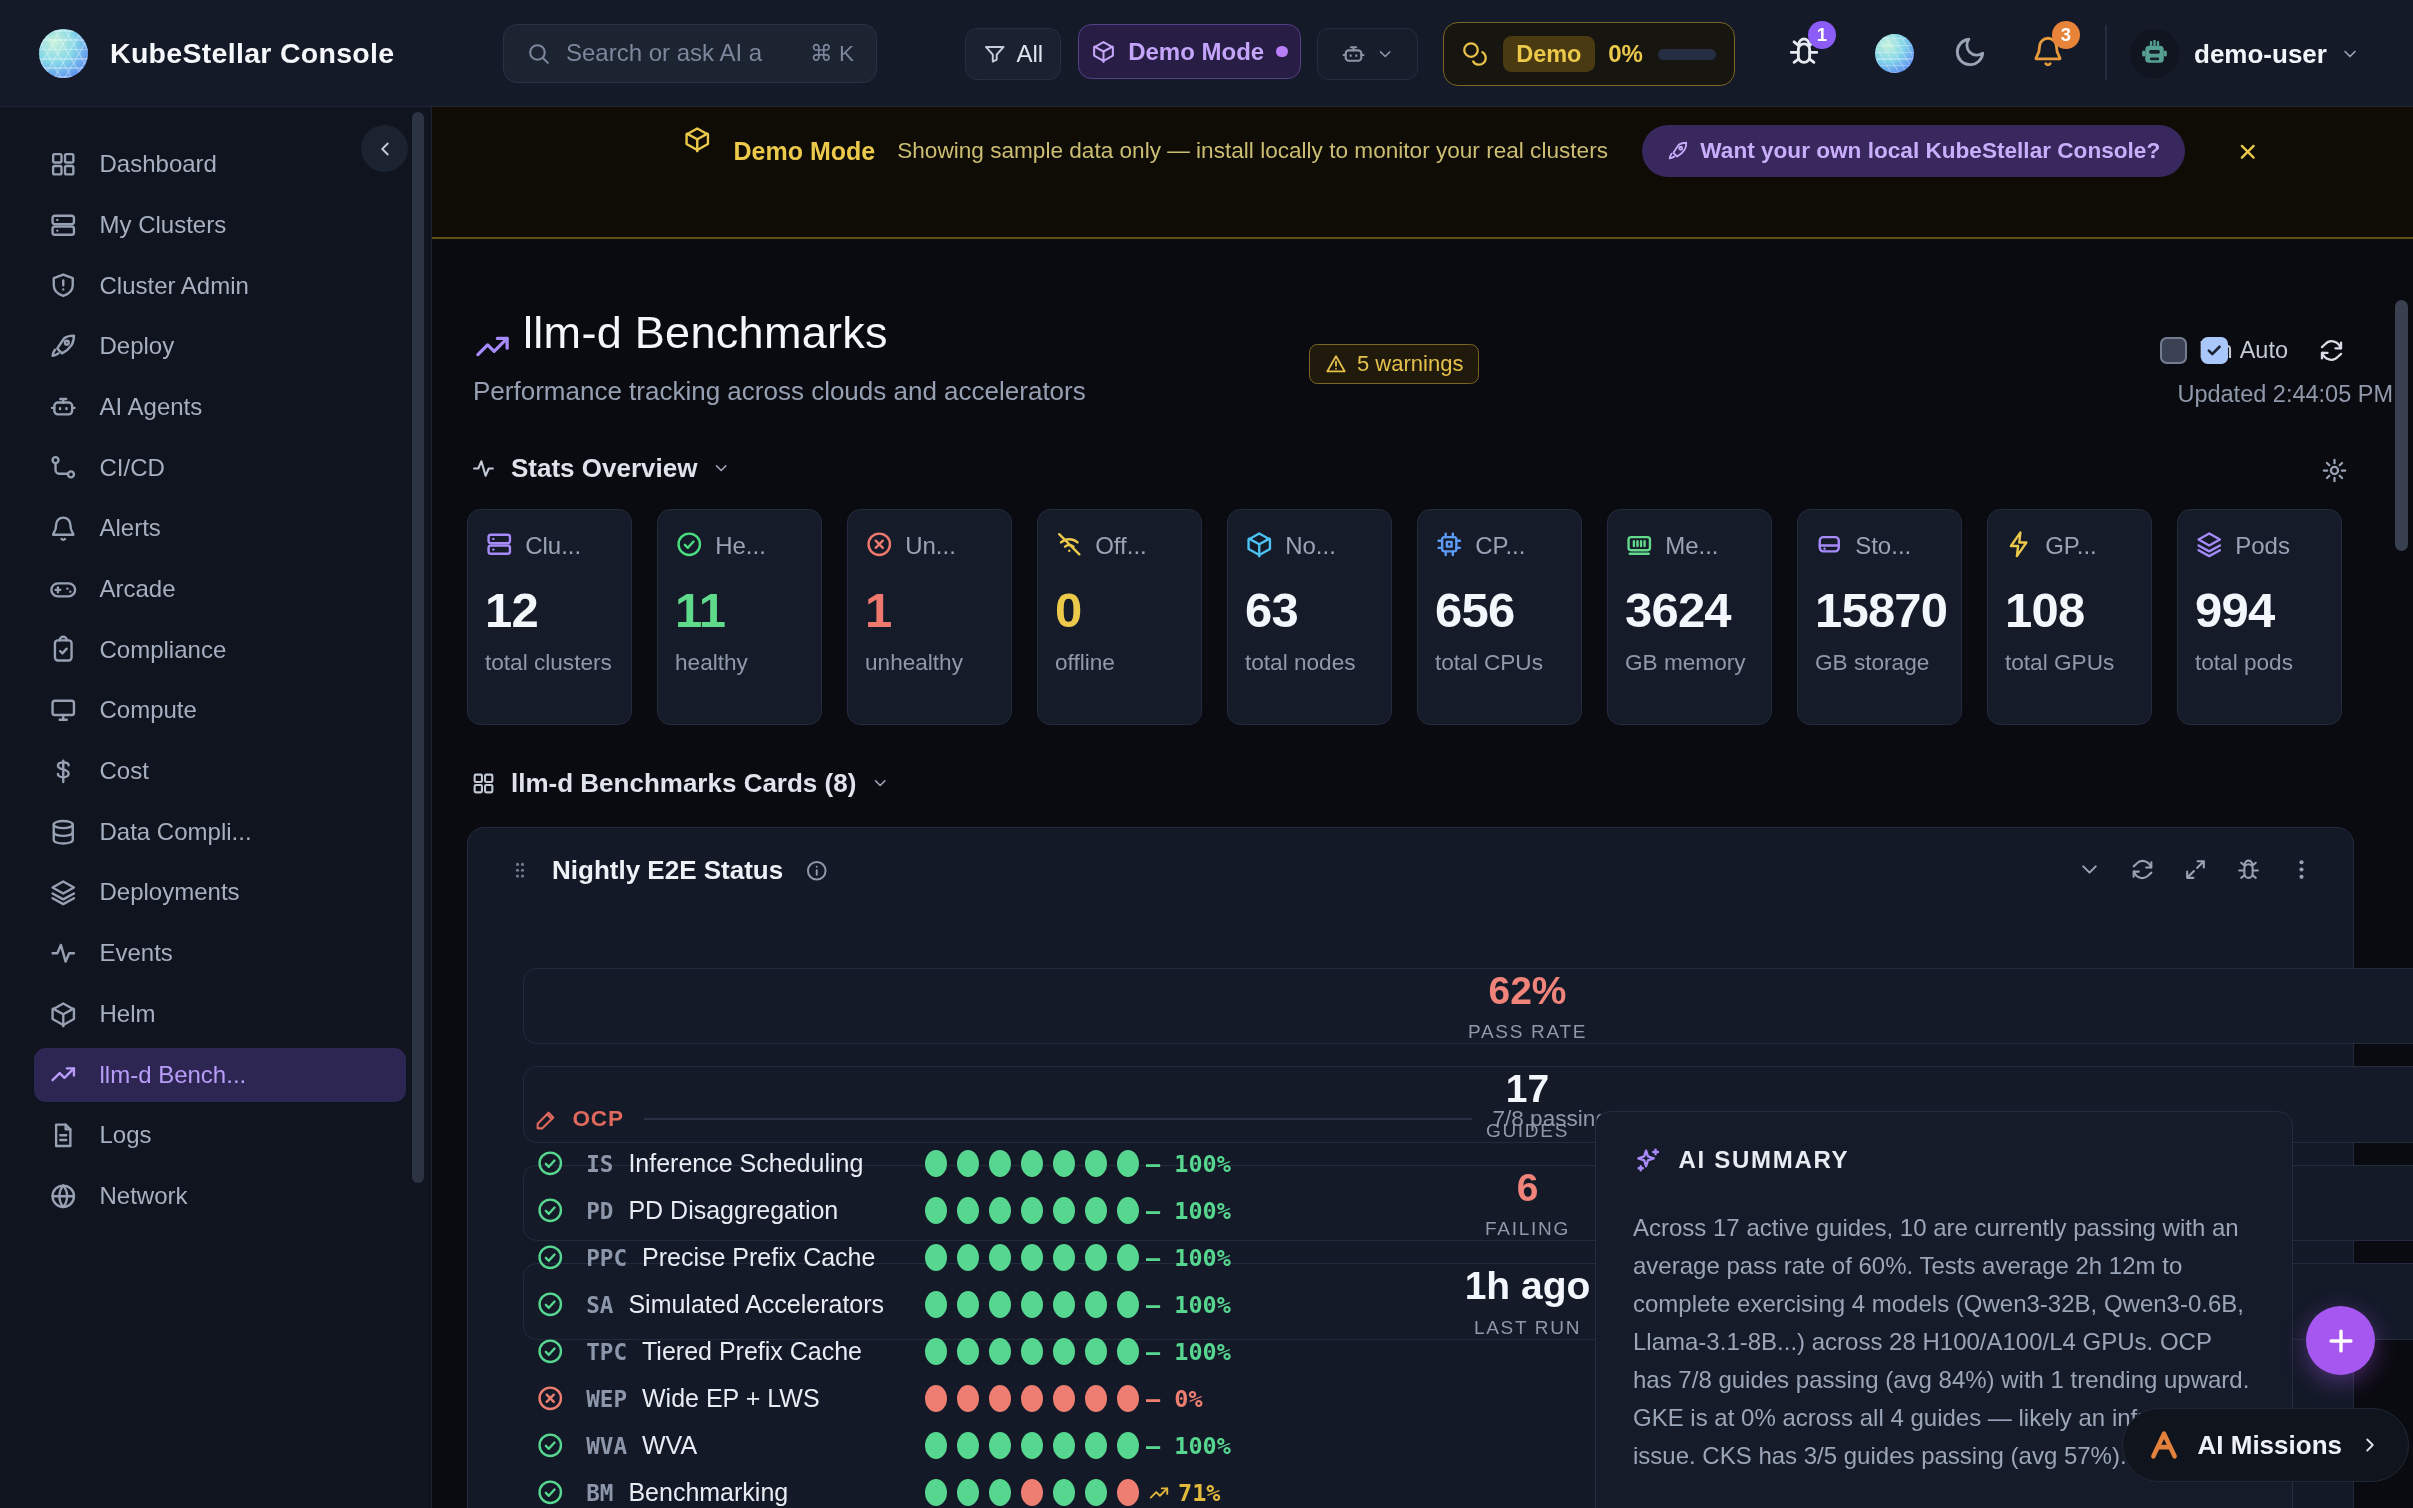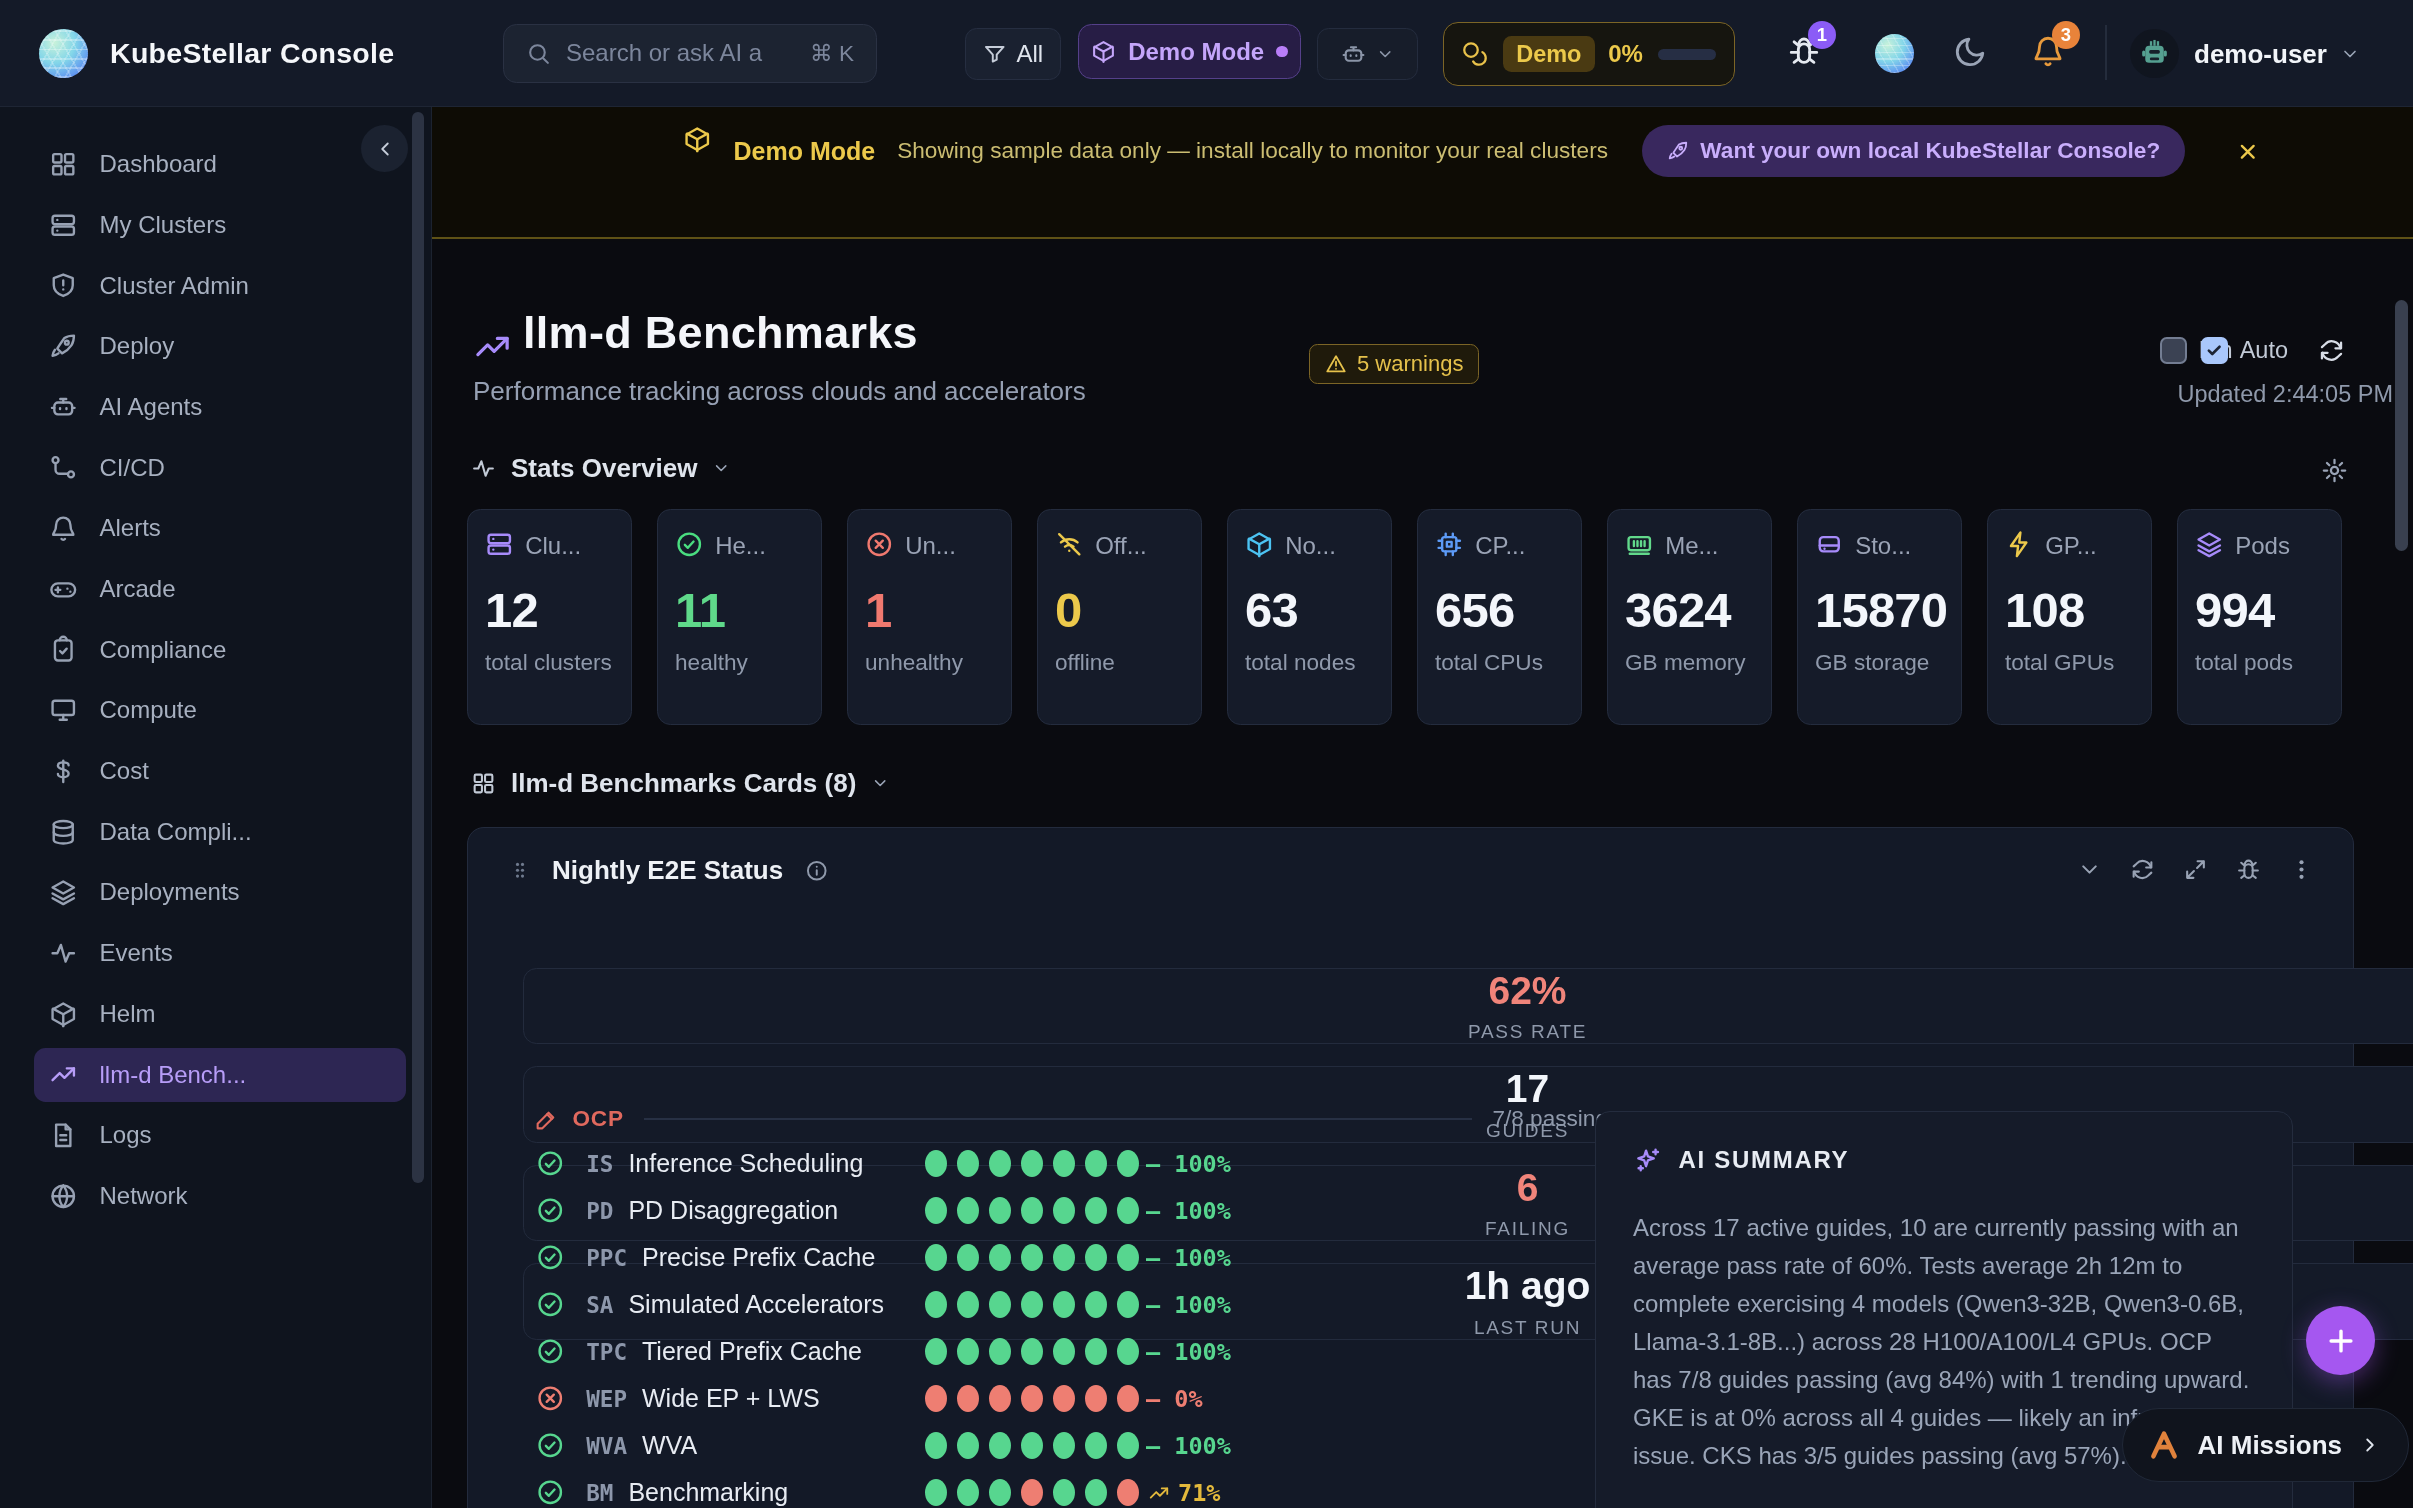--- a/index.html
+++ b/index.html
@@ -80,21 +80,21 @@
   .banner-msg{font-size:22.6px;color:#cbbd72;}
   .banner-cta{margin-left:11.7px;border-radius:26px;background:#39285e;color:#c9aefc;font-size:22.6px;font-weight:600;
           padding:0 25px;gap:11.7px;}
   .banner-cta .icon{width:22px;height:22px;color:#c9aefc;}
   .banner-close{margin-left:28.5px;color:#ecc94b;}
   .banner-close .icon{width:23.5px;height:23.5px;}
 
   
   .main{position:absolute;left:432px;top:242px;width:1981px;height:1266px;background:#0a0b10;z-index:2;overflow:hidden;}
   .pg-trend{position:absolute;left:41px;top:85px;width:39px;height:39px;color:#a78bfa;}
-  .pg-title{position:absolute;left:91px;top:65px;font-size:45px;font-weight:700;color:#f4f6fa;letter-spacing:0.3px;}
+  .pg-title{position:absolute;left:91px;top:65px;font-size:45px;font-weight:400;color:#f4f6fa;letter-spacing:0.3px;}
   .warn-badge{position:absolute;left:877px;top:102px;height:40px;border:1.7px solid #7c6526;background:#1f1a0b;
           border-radius:8.4px;display:flex;align-items:center;gap:10px;padding:0 15px;color:#e5c14b;font-size:22px;box-sizing:border-box;}
   .warn-badge .icon{width:22px;height:22px;}
   .pg-sub{position:absolute;left:41px;top:134px;font-size:26px;color:#96a0b3;}
   .chk-row{position:absolute;top:95px;display:flex;align-items:center;gap:11.7px;color:#c2cad6;font-size:23.5px;}
   .chk{width:27px;height:27px;border-radius:6.7px;box-sizing:border-box;display:flex;align-items:center;justify-content:center;}
   .chk.off{border:2.5px solid #737d92;background:#3b4253;}
   .chk.on{background:#a9c7fb;color:#1d2433;}
   .chk.on .icon{width:18.4px;height:18.4px;}
   .refresh-top{position:absolute;left:1886px;top:95px;width:27px;height:27px;color:#d8dde6;}

